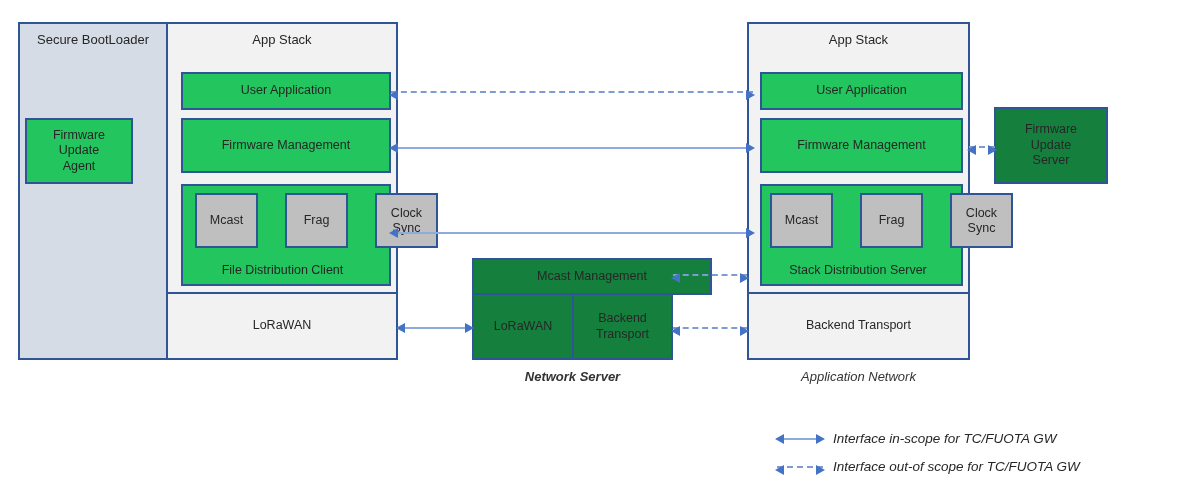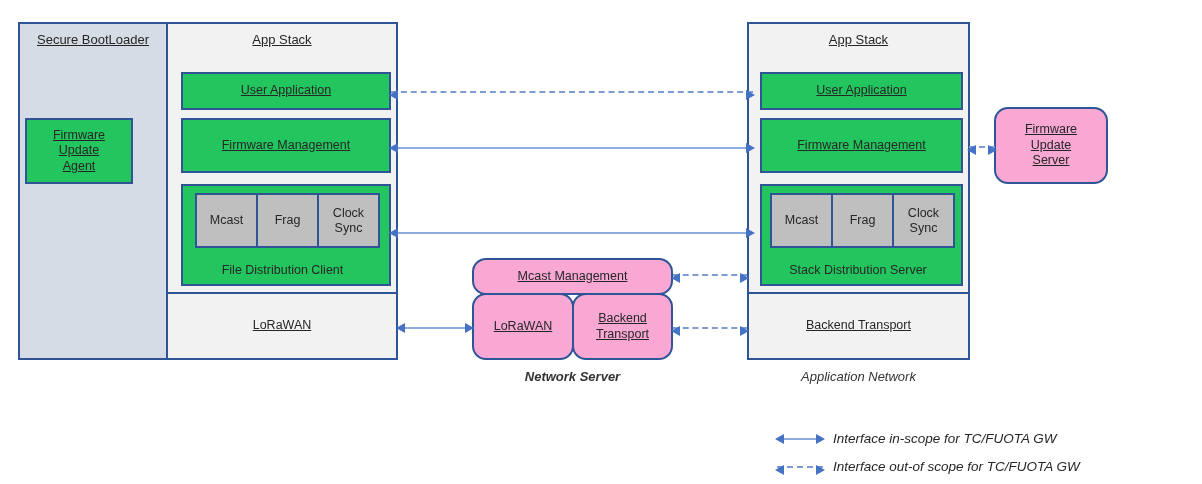--- a/index.html
+++ b/index.html
@@ -1,27 +1,27 @@
 <!DOCTYPE html>
 <html><head>
 <meta charset="utf-8">
 <style>
   html,body{margin:0;padding:0;background:#ffffff;}
   .canvas{
     position:relative;width:1202px;height:484px;background:#ffffff;
     font-family:"Liberation Sans",sans-serif;color:#262626;overflow:hidden;
   }
-  .box{position:absolute;box-sizing:border-box;border:2px solid #2f5597;text-decoration:underline;}
+  .box{position:absolute;box-sizing:border-box;border:2px solid #2f5597;}
   .fill-bootloader{background:#d6dce5;}
   .fill-stack{background:#f2f2f2;}
   .fill-module{background:#22c55e;}
-  .fill-white{background:#f9a8d4;border-radius:14px;}
+  .fill-white{background:#15803d;}
   .title{padding-top:8px;text-align:center;font-size:13px;}
   .center{display:flex;align-items:center;justify-content:center;text-align:center;font-size:12.5px;line-height:1.25;}
-  .cellrow{position:absolute;display:flex;}
+  .cellrow{position:absolute;display:flex;gap:29px;}
   .cell{box-sizing:border-box;border:2px solid #2f5597;background:#bfbfbf;
         width:63px;height:55px;display:flex;align-items:center;justify-content:center;
         text-align:center;font-size:12.5px;line-height:1.2;padding:0 2px;}
   .cell + .cell{margin-left:-2px;}
   .container-label{position:absolute;left:0;right:7px;bottom:7px;text-align:center;font-size:12.5px;}
   .group-label{position:absolute;text-align:center;font-style:italic;font-size:13px;color:#333333;}
   
   .arrow{position:absolute;z-index:6;height:2px;background:#8faadc;}
   .arrow.dashed{height:0;background:none;border-top:2px dashed #7e9bd3;}
   .ah{position:absolute;width:0;height:0;border-top:5px solid transparent;border-bottom:5px solid transparent;}
@@ -69,21 +69,21 @@
       </div>
     </div>
     <div class="container-label">File Distribution Client</div>
   </div>
 
   <div class="box fill-stack center" style="left:166px;top:292px;width:232px;height:68px;">
     <span>LoRaWAN</span>
   </div>
 
 
-  <div class="box fill-white center" style="left:472px;top:258px;width:201px;height:37px;">
+  <div class="box fill-white center" style="left:472px;top:258px;width:240px;height:37px;">
     <span>Mcast Management</span>
   </div>
 
   <div class="box fill-white center" style="left:472px;top:293px;width:102px;height:67px;">
     <span>LoRaWAN</span>
   </div>
 
   <div class="box fill-white center" style="left:572px;top:293px;width:101px;height:67px;padding:0 10px;">
     <span>Backend Transport</span>
   </div>

